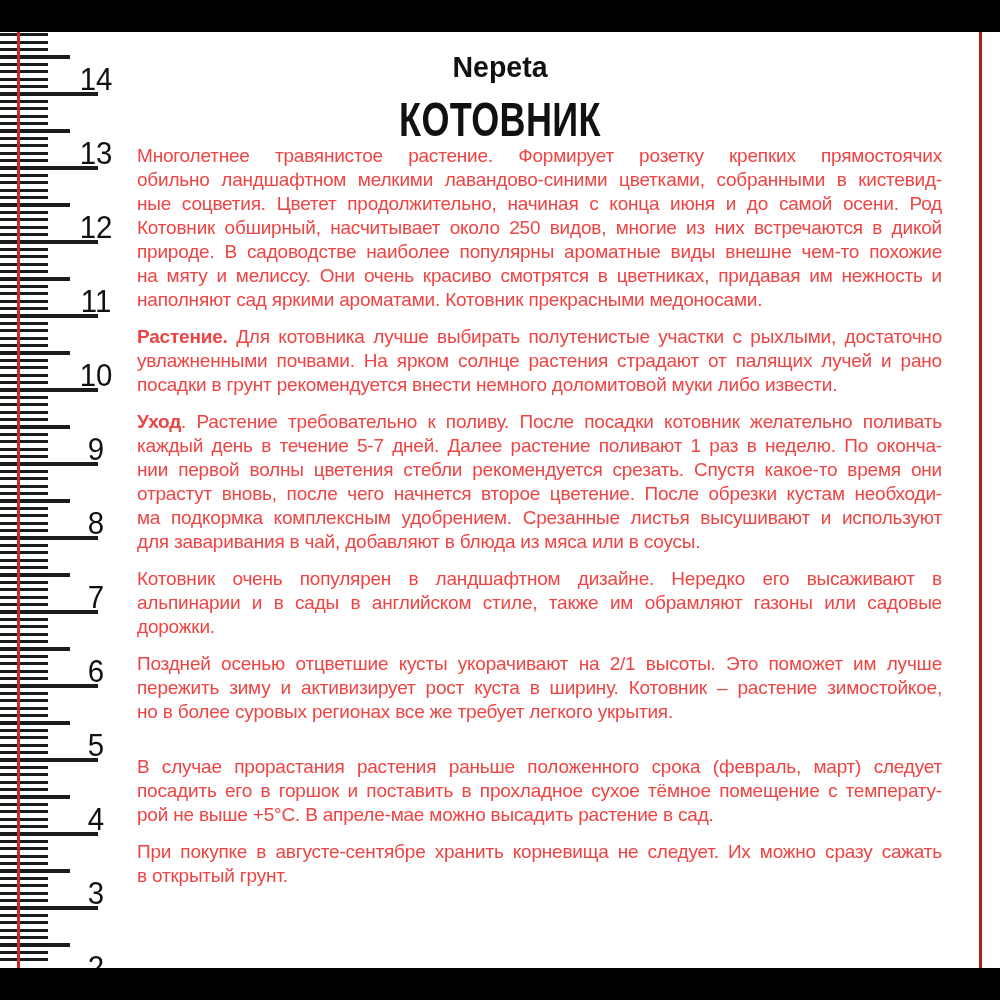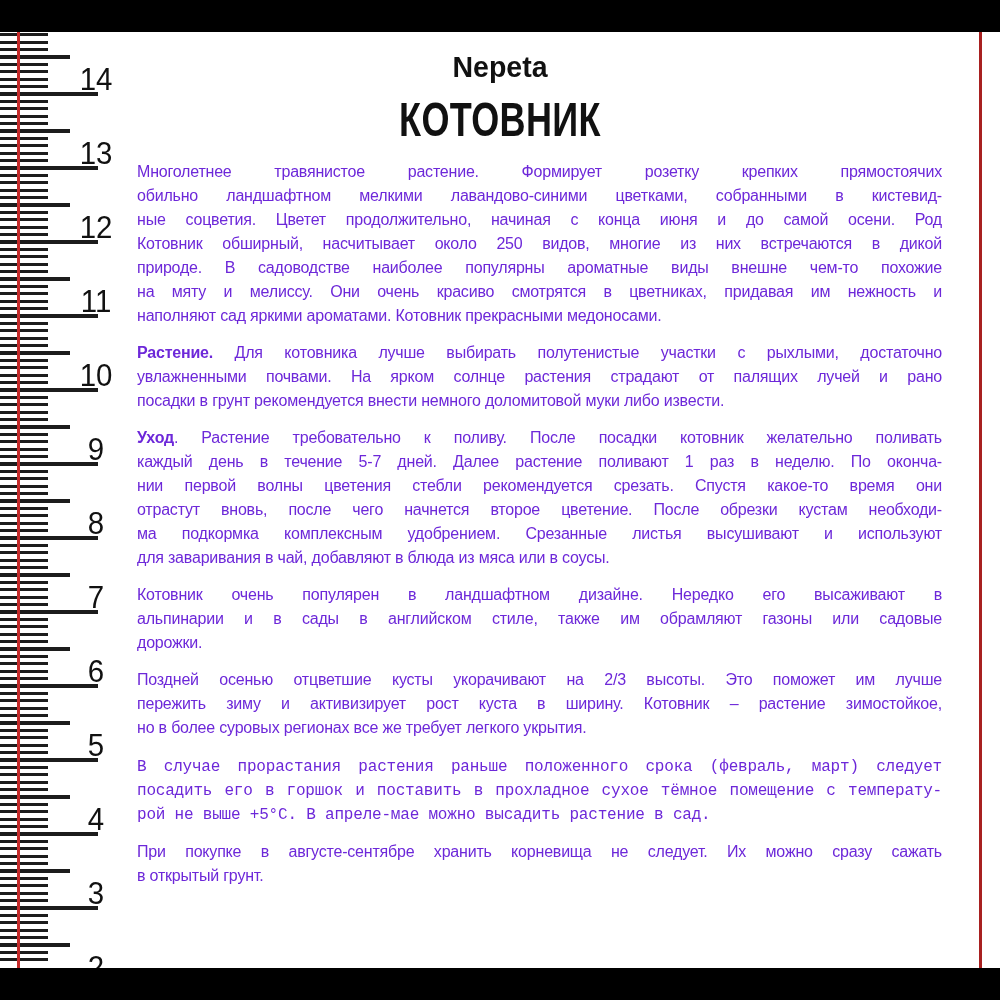--- a/index.html
+++ b/index.html
@@ -21,26 +21,26 @@
   }
   .red-line{position:absolute;top:32px;height:936px;z-index:12;}
   #left-red{left:17px;width:3.2px;background:#c62b2b;}
   #right-red{left:979px;width:2.6px;background:#a82020;}
 
   .title{position:absolute;left:0;width:1000px;text-align:center;font-weight:bold;color:#111;}
   #title-latin{top:50px;font-size:30px;transform:scaleX(0.95);}
   #title-ru{top:92px;font-size:48px;transform:scaleX(0.75);letter-spacing:0.5px;}
 
   #text-col{
-    position:absolute;left:137px;top:160px;width:805px;
-    font-size:16px;line-height:24px;letter-spacing:-0.2px;color:#6d28d9;
+    position:absolute;left:137px;top:144px;width:805px;
+    font-size:19px;line-height:24px;letter-spacing:-0.2px;color:#ef4444;
     z-index:8;
   }
   .para{margin:0 0 13px 0;}
-  .para.gap-before{margin-top:15px;font-family:Liberation Mono, monospace;}
+  .para.gap-before{margin-top:31px;}
   .pline{text-align:justify;text-align-last:justify;text-justify:inter-word;white-space:normal;}
   .pline.last{text-align-last:left;}
   .pline b{font-weight:bold;}
 </style>
 </head>
 <body>
 
 <div id="ruler">
     <div class="tick" style="top: 33.2px; width: 48px;"></div>
     <div class="tick" style="top: 40.6px; width: 48px;"></div>
@@ -211,21 +211,21 @@
       <div class="pline"><span>отрастут вновь, после чего начнется второе цветение. После обрезки кустам необходи-</span></div>
       <div class="pline"><span>ма подкормка комплексным удобрением. Срезанные листья высушивают и используют</span></div>
       <div class="pline last"><span>для заваривания в чай, добавляют в блюда из мяса или в соусы.</span></div>
     </div>
     <div class="para">
       <div class="pline"><span>Котовник очень популярен в ландшафтном дизайне. Нередко его высаживают в</span></div>
       <div class="pline"><span>альпинарии и в сады в английском стиле, также им обрамляют газоны или садовые</span></div>
       <div class="pline last"><span>дорожки.</span></div>
     </div>
     <div class="para">
-      <div class="pline"><span>Поздней осенью отцветшие кусты укорачивают на 2/3 высоты. Это поможет им лучше</span></div>
+      <div class="pline"><span>Поздней осенью отцветшие кусты укорачивают на 2/1 высоты. Это поможет им лучше</span></div>
       <div class="pline"><span>пережить зиму и активизирует рост куста в ширину. Котовник – растение зимостойкое,</span></div>
       <div class="pline last"><span>но в более суровых регионах все же требует легкого укрытия.</span></div>
     </div>
     <div class="para gap-before">
       <div class="pline"><span>В случае прорастания растения раньше положенного срока (февраль, март) следует</span></div>
       <div class="pline"><span>посадить его в горшок и поставить в прохладное сухое тёмное помещение с температу-</span></div>
       <div class="pline last"><span>рой не выше +5°С. В апреле-мае можно высадить растение в сад.</span></div>
     </div>
     <div class="para">
       <div class="pline"><span>При покупке в августе-сентябре хранить корневища не следует. Их можно сразу сажать</span></div>

